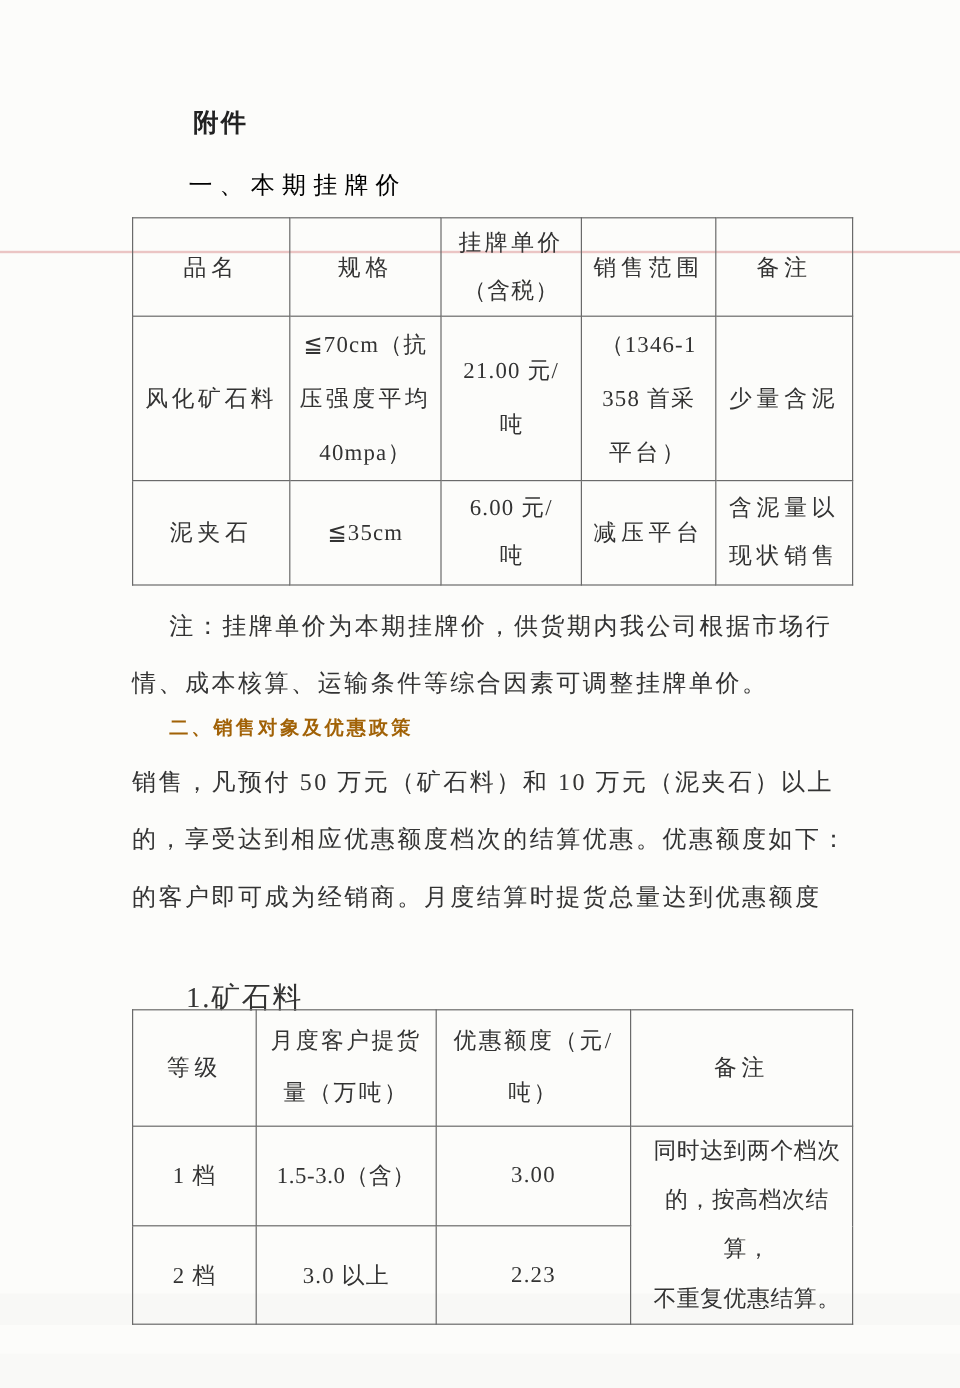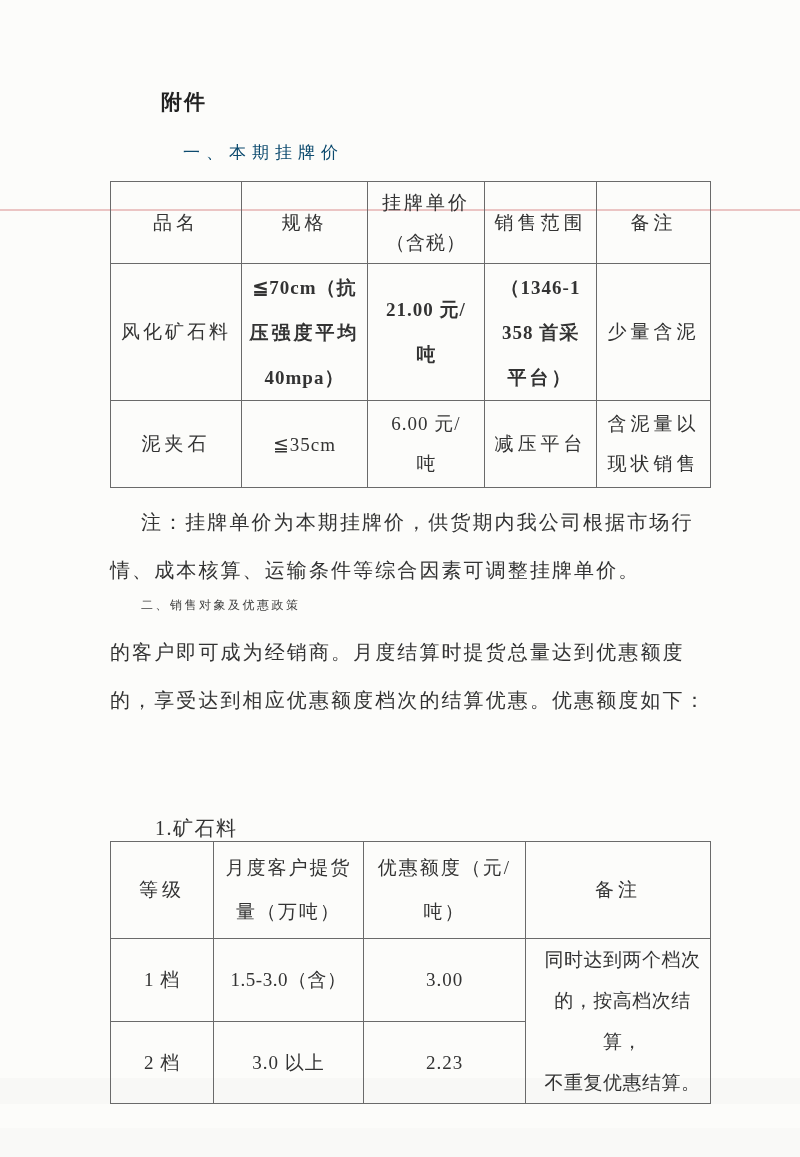--- a/index.html
+++ b/index.html
@@ -3,36 +3,36 @@
 <meta charset="utf-8">
 <style>
   html,body{margin:0;padding:0;}
   body{
     width:800px;height:1157px;position:relative;overflow:hidden;
     background:#fcfcfa;color:#2d2d2d;
     font-family:"Liberation Serif","DejaVu Serif",serif;
   }
   .abs{position:absolute;}
   .title{font-size:21px;font-weight:bold;letter-spacing:2px;color:#222;padding-left:48px;}
-  .h1{font-size:17px;letter-spacing:6px;color:#0c4a6e;margin-left:26px;}
-  .h2{font-size:12px;font-weight:normal;letter-spacing:2.5px;color:#404040;}
-  .h3{font-size:20px;letter-spacing:1.5px;color:#333;}
+  .h1{font-size:20px;letter-spacing:6px;color:#000000;}
+  .h2{font-size:16px;font-weight:bold;letter-spacing:2.5px;color:#a16207;}
+  .h3{font-size:24px;letter-spacing:1.5px;color:#333;}
   .textblock{font-size:20px;line-height:48px;letter-spacing:2.1px;color:#333;width:604px;}
   .indent1{padding-left:31px;}
   .indent2{padding-left:45px;}
   table.doc{
     position:absolute;border-collapse:collapse;table-layout:fixed;
     font-size:19px;color:#333;
   }
   table.doc td{
     border:1px solid #6a6a6a;text-align:center;vertical-align:middle;padding:0;
   }
   .ln{display:block;}
   .lh40{line-height:40px;}
-  .lh45{line-height:45px;font-weight:bold;}
+  .lh45{line-height:45px;}
   .lh44{line-height:44px;}
   .lh41{line-height:41px;}
   .sp4{letter-spacing:4px;}
   .sp3{letter-spacing:3px;}
   .sp2{letter-spacing:2px;}
   .sp1{letter-spacing:1px;}
   .sp0{letter-spacing:0.5px;}
   .remark-merged{text-align:left;padding-left:9px !important;}
   .scanline{position:absolute;left:0;width:800px;height:2px;opacity:0.65;}
   .band{position:absolute;left:0;width:800px;pointer-events:none;}
@@ -123,22 +123,23 @@
   </table>
 
 <div class="abs textblock" style="left:110px;top:498px;">
   <div class="indent1">注：挂牌单价为本期挂牌价，供货期内我公司根据市场行</div>
   <div>情、成本核算、运输条件等综合因素可调整挂牌单价。</div>
 </div>
 
 <div class="abs h2" style="left:141px;top:597px;">二、销售对象及优惠政策</div>
 
 <div class="abs textblock" style="left:110px;top:628px;">
+  <div>销售，凡预付 50 万元（矿石料）和 10 万元（泥夹石）以上</div>
+  <div>的，享受达到相应优惠额度档次的结算优惠。优惠额度如下：</div>
   <div>的客户即可成为经销商。月度结算时提货总量达到优惠额度</div>
-  <div>的，享受达到相应优惠额度档次的结算优惠。优惠额度如下：</div>
 </div>
 
 <div class="abs h3" style="left:155px;top:815px;">1.矿石料</div>
 
 <table class="doc" style="left:110px;top:841px;width:601px;">
   <colgroup>
     <col style="width:103px">
       <col style="width:150px">
     <col style="width:162px">
       <col style="width:185px">

